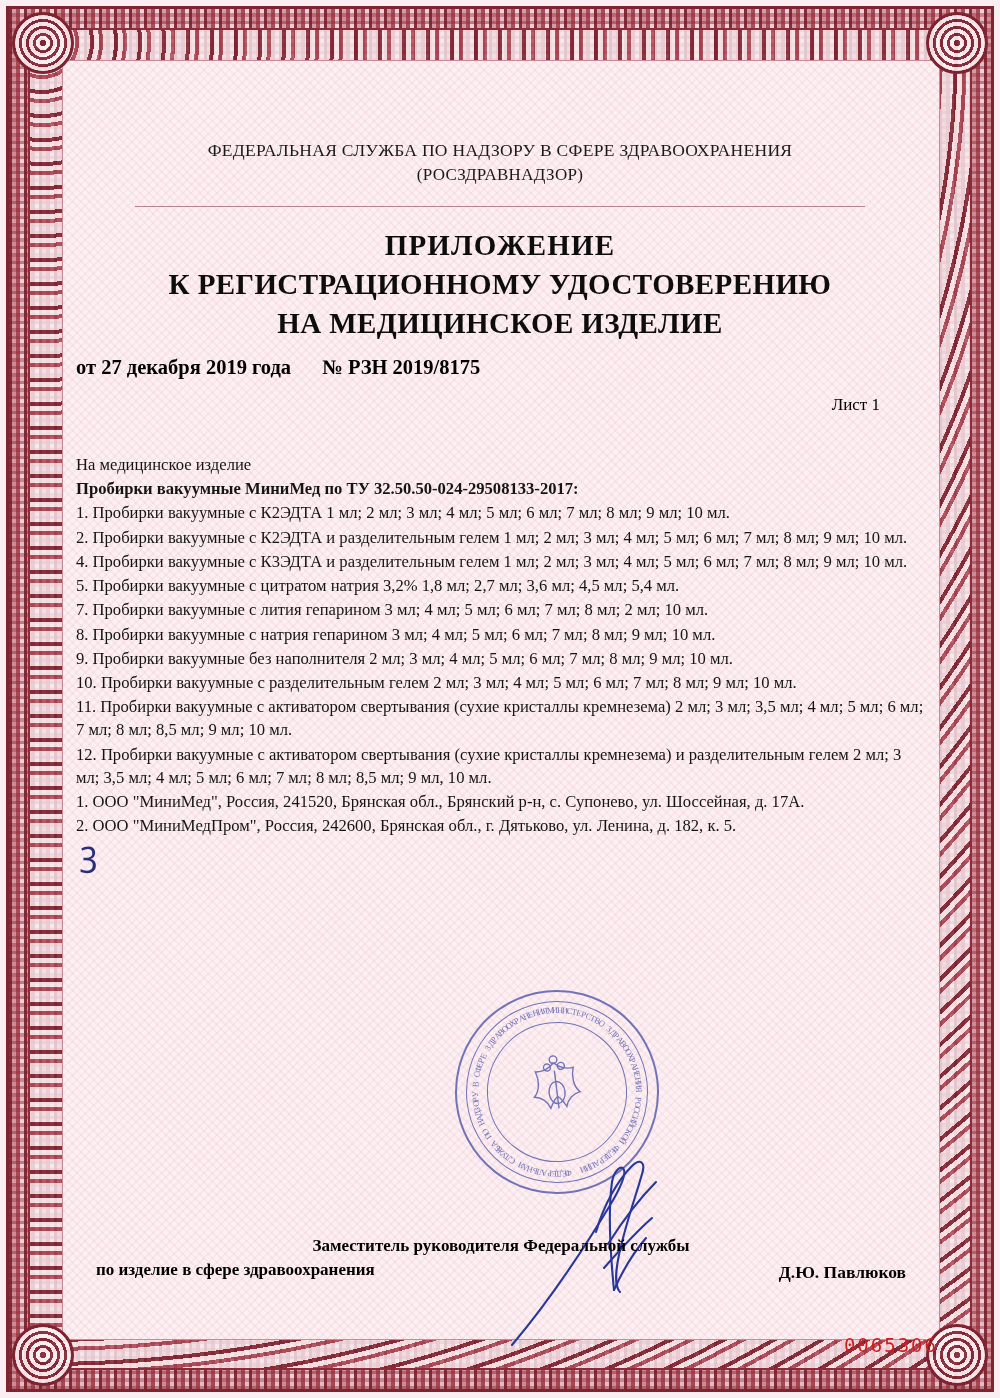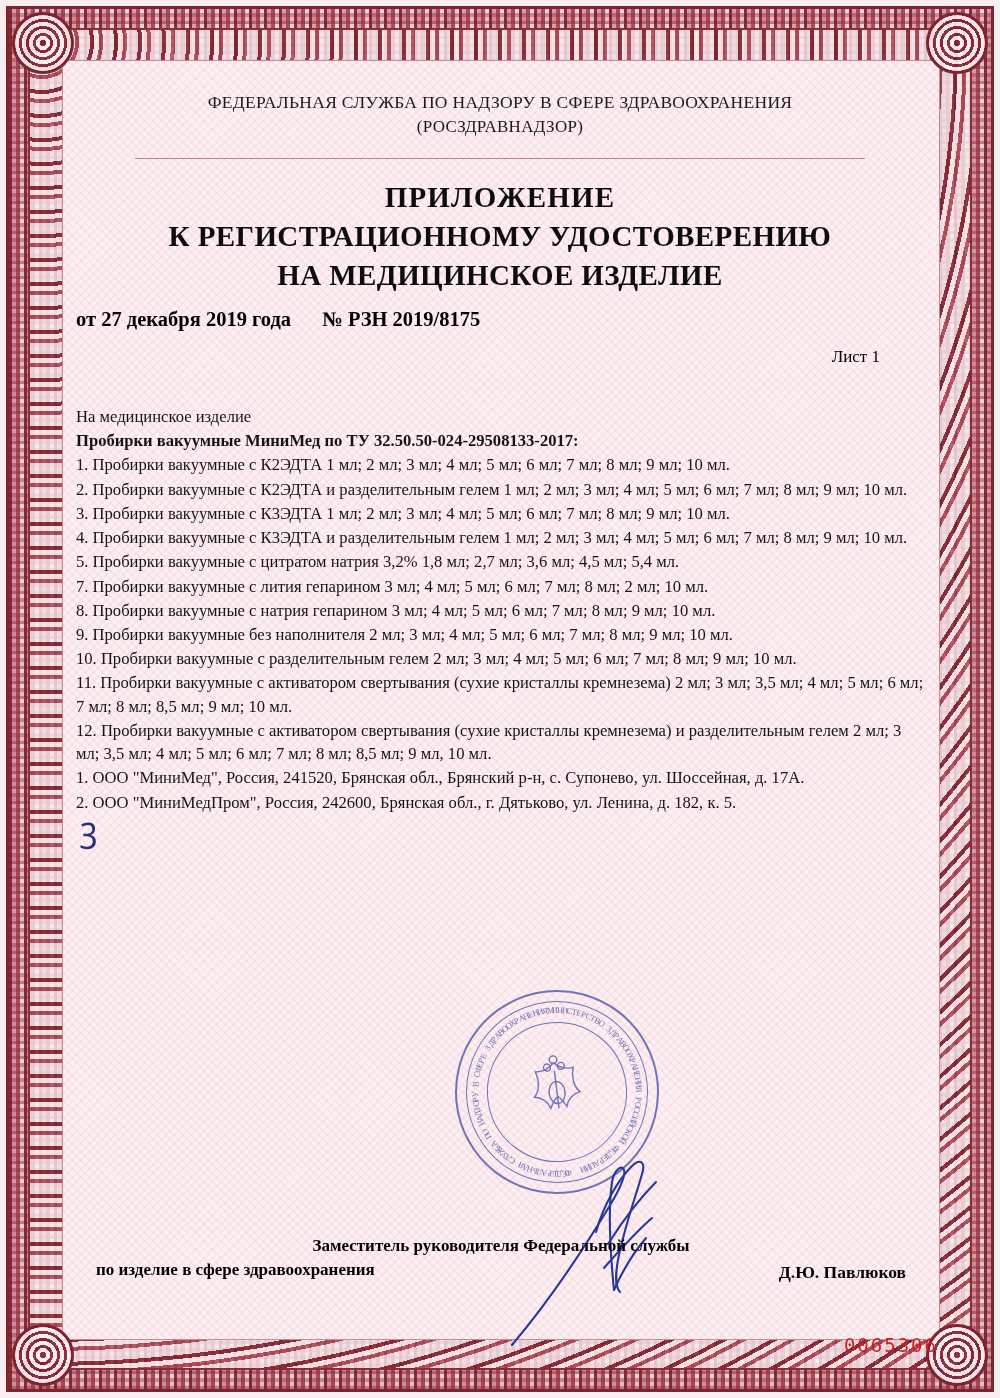--- a/index.html
+++ b/index.html
@@ -85,21 +85,21 @@
     left: 76px; top: 74px;
     width: 848px; height: 1250px;
   }
 
   .org-header {
     text-align: center;
     font-size: 17.5px;
     letter-spacing: 0.3px;
     color: #1a1a1a;
     line-height: 1.45;
-    margin-top: 16px;
+    margin-top: 64px;
   }
   .org-header .line2 { font-size: 17px; }
 
   .rule {
     margin: 18px auto 0 auto;
     width: 730px;
     height: 1px;
     background: #b78490;
   }
 
@@ -281,21 +281,20 @@
     </div>
 
     <div class="sheet-no">Лист  1</div>
 
     <div class="body-text">
       <p class="intro">На медицинское изделие</p>
       <p class="product">Пробирки вакуумные МиниМед по ТУ 32.50.50-024-29508133-2017:</p>
 
       <p>1. Пробирки вакуумные с К2ЭДТА 1 мл; 2 мл; 3 мл; 4 мл; 5 мл; 6 мл; 7 мл; 8 мл; 9 мл; 10 мл.</p>
       <p>2. Пробирки вакуумные с К2ЭДТА и разделительным гелем 1 мл; 2 мл; 3 мл; 4 мл; 5 мл; 6 мл; 7 мл; 8 мл; 9 мл; 10 мл.</p>
-      <p>3. Пробирки вакуумные с К3ЭДТА 1 мл; 2 мл; 3 мл; 4 мл; 5 мл; 6 мл; 7 мл; 8 мл; 9 мл; 10 мл.</p>
       <p>4. Пробирки вакуумные с К3ЭДТА и разделительным гелем 1 мл; 2 мл; 3 мл; 4 мл; 5 мл; 6 мл; 7 мл; 8 мл; 9 мл; 10 мл.</p>
       <p>5. Пробирки вакуумные с цитратом натрия 3,2% 1,8 мл; 2,7 мл; 3,6 мл; 4,5 мл; 5,4 мл.</p>
       <p>7. Пробирки вакуумные с лития гепарином 3 мл; 4 мл; 5 мл; 6 мл; 7 мл; 8 мл; 2 мл; 10 мл.</p>
       <p>8. Пробирки вакуумные с натрия гепарином 3 мл; 4 мл; 5 мл; 6 мл; 7 мл; 8 мл; 9 мл; 10 мл.</p>
       <p>9. Пробирки вакуумные без наполнителя 2 мл; 3 мл; 4 мл; 5 мл; 6 мл; 7 мл; 8 мл; 9 мл; 10 мл.</p>
       <p>10. Пробирки вакуумные с разделительным гелем 2 мл; 3 мл; 4 мл; 5 мл; 6 мл; 7 мл; 8 мл; 9 мл; 10 мл.</p>
       <p>11. Пробирки вакуумные с активатором свертывания (сухие кристаллы кремнезема) 2 мл; 3 мл; 3,5 мл; 4 мл; 5 мл; 6 мл; 7 мл; 8 мл; 8,5 мл; 9 мл; 10 мл.</p>
       <p>12. Пробирки вакуумные с активатором свертывания (сухие кристаллы кремнезема) и разделительным гелем 2 мл; 3 мл; 3,5 мл; 4 мл; 5 мл; 6 мл; 7 мл; 8 мл; 8,5 мл; 9 мл, 10 мл.</p>
 
       <p>1. ООО "МиниМед", Россия, 241520, Брянская обл., Брянский р-н, с. Супонево, ул. Шоссейная, д. 17А.</p>

